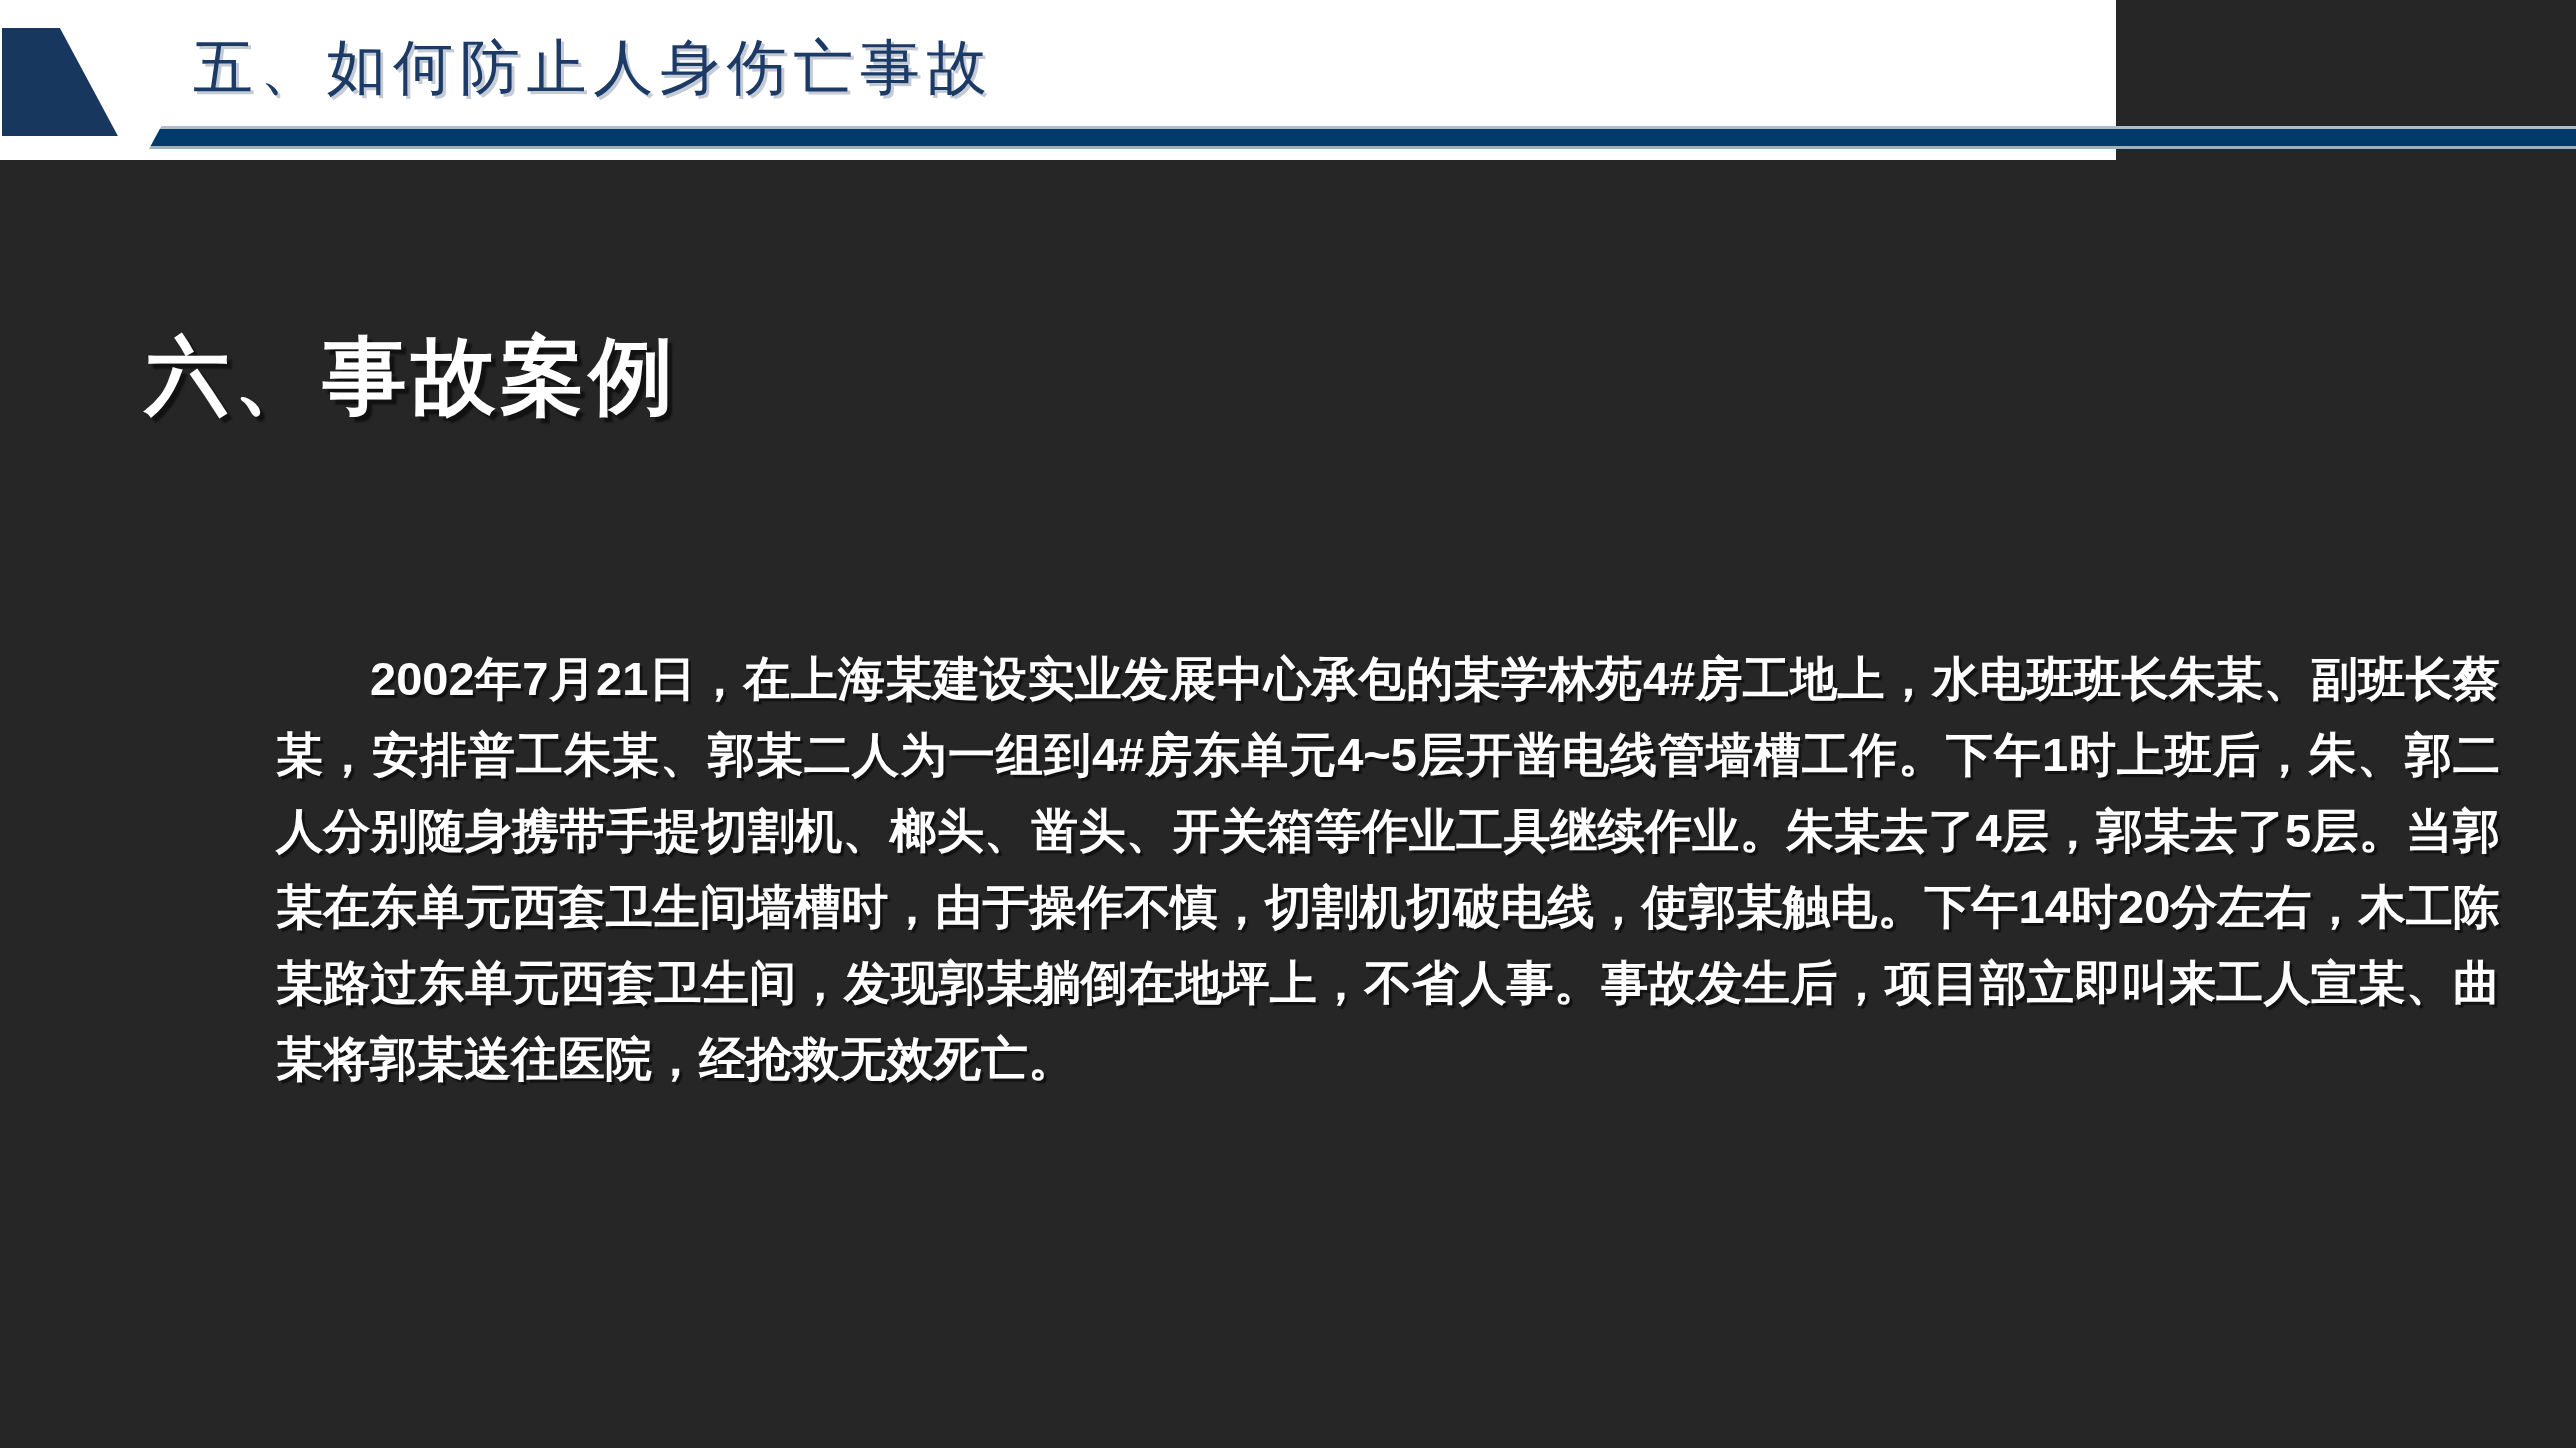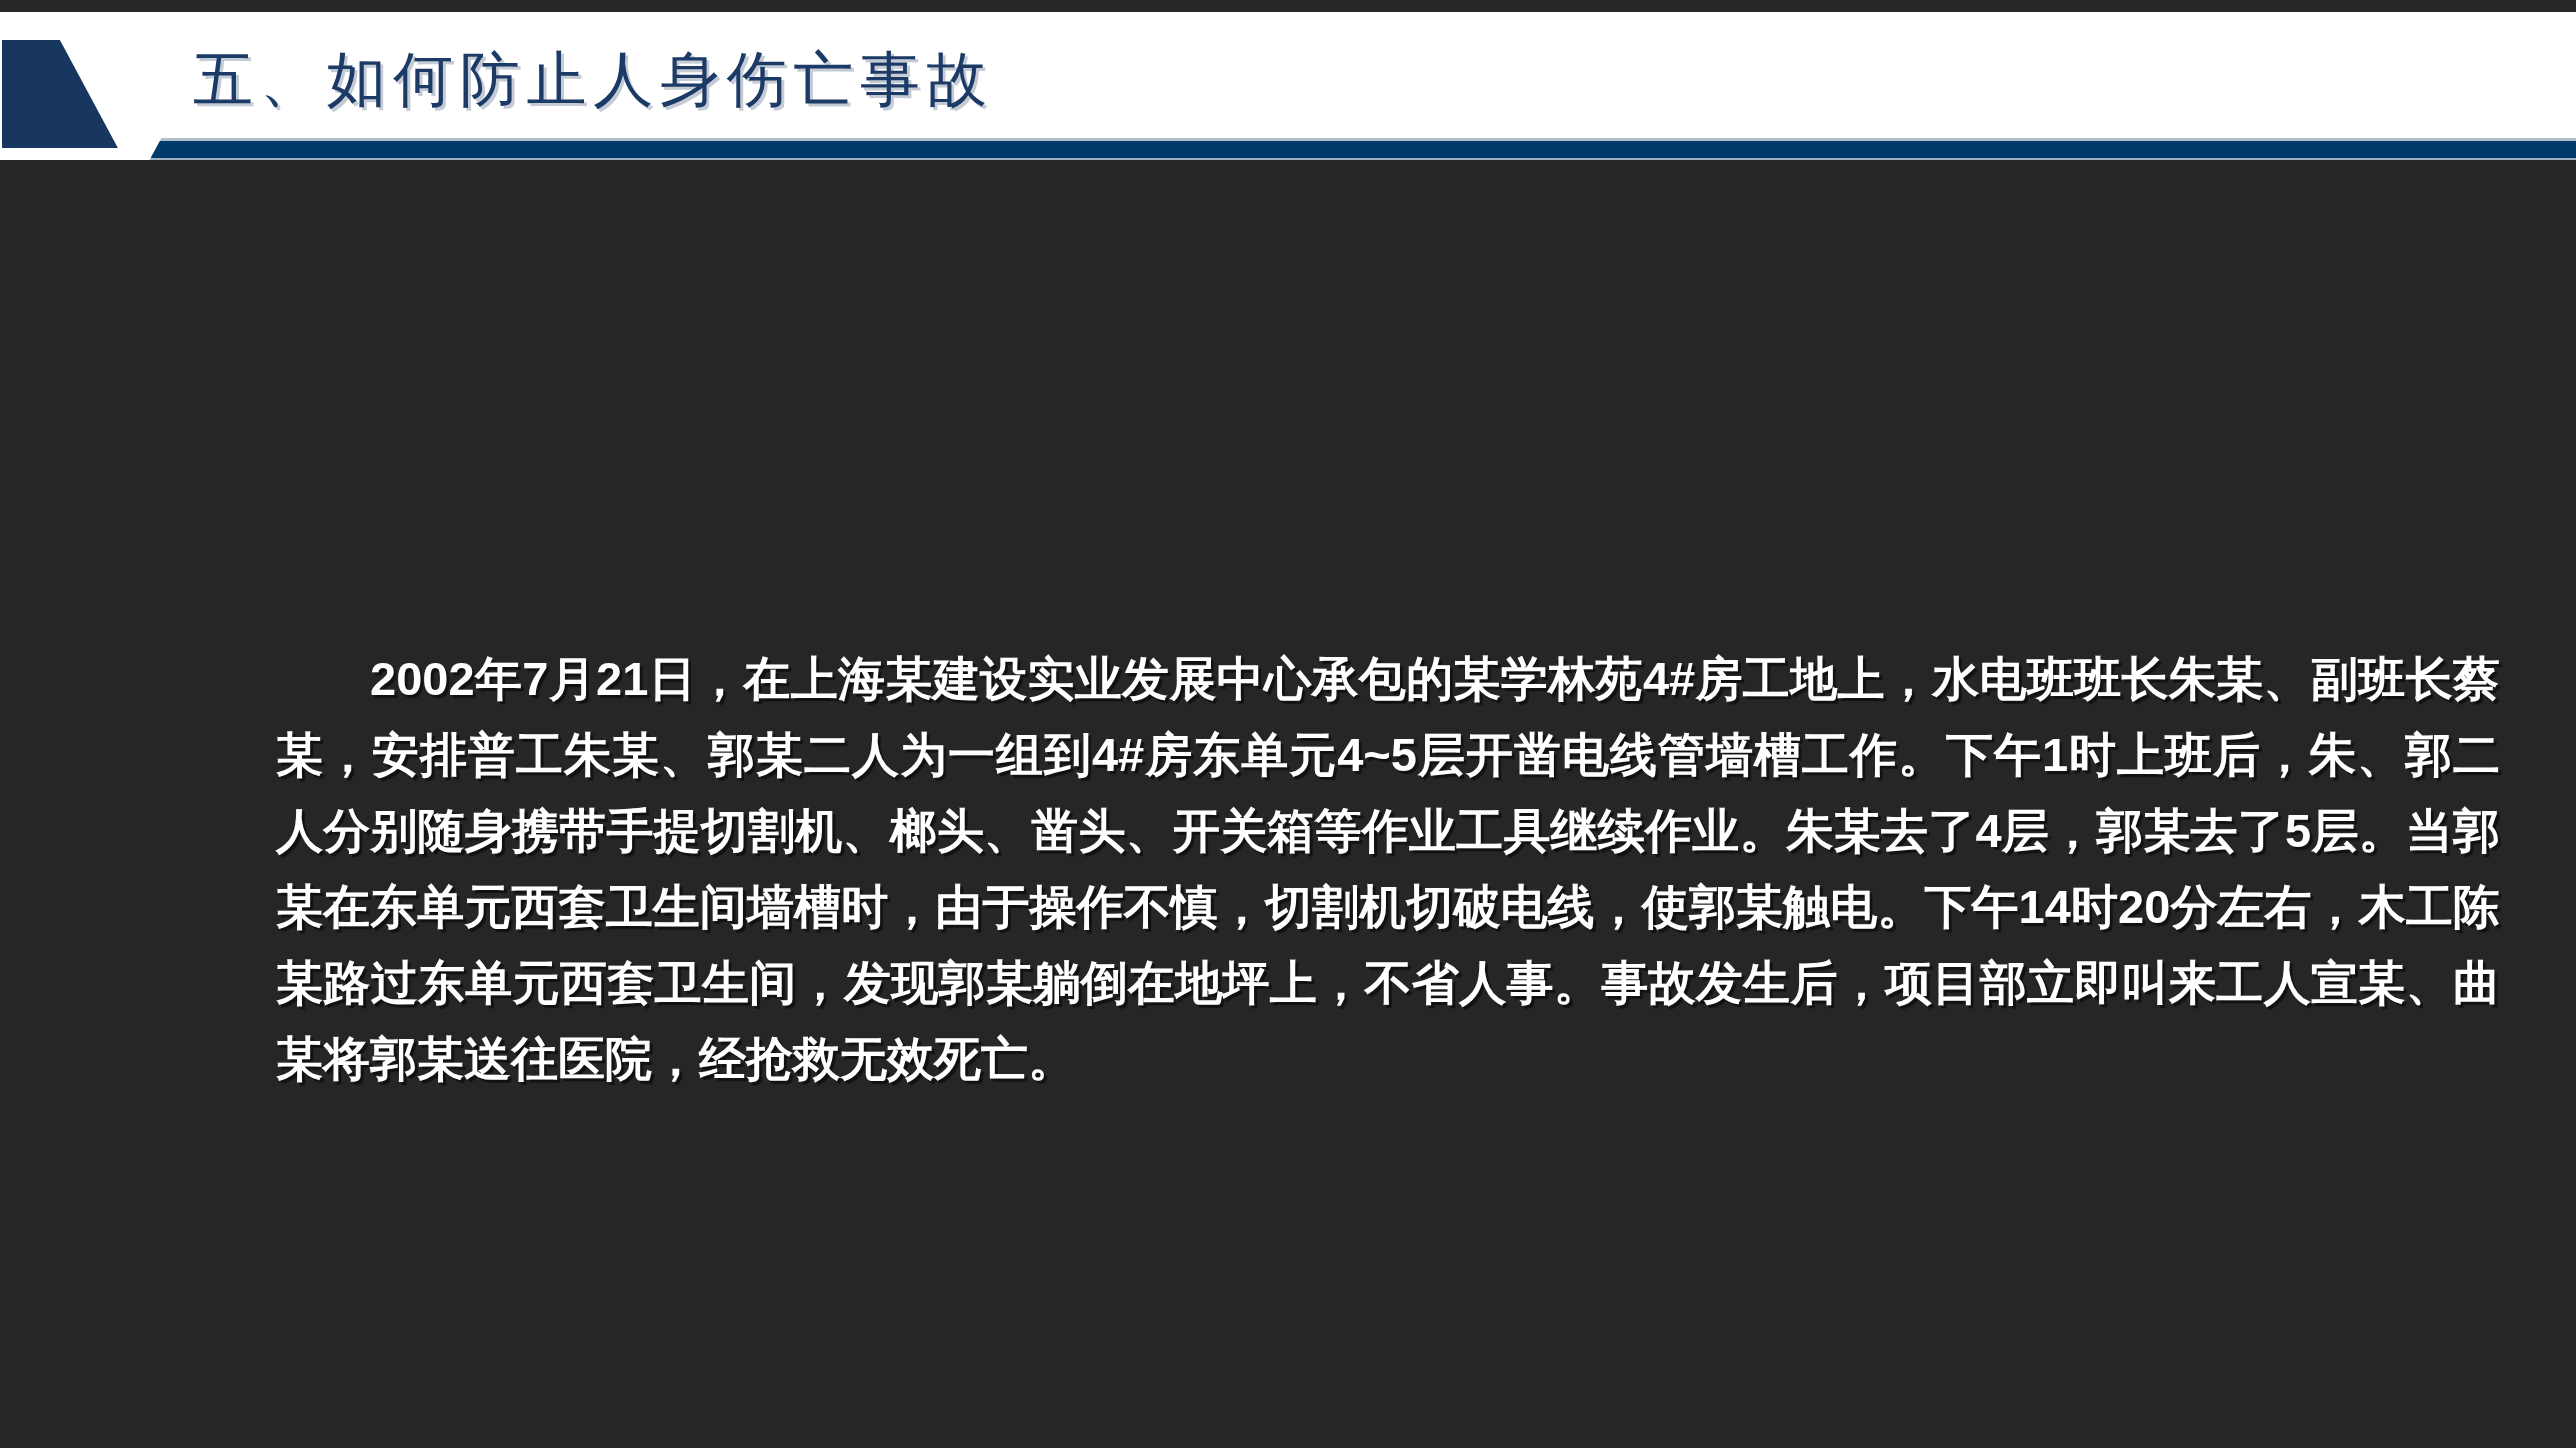--- a/index.html
+++ b/index.html
@@ -6,22 +6,22 @@
   body {
     width: 2576px; height: 1448px;
     position: relative;
     background: #262626;
     font-family: "Liberation Sans", "DejaVu Sans", sans-serif;
     overflow: hidden;
   }
 
   
   .header {
-    position: absolute; top: 12px; left: 0;
-    width: 2576px; height: 160px;
+    position: absolute; top: 0; left: 0;
+    width: 2116px; height: 160px;
     background: #ffffff;
   }
   .trapezoid {
     position: absolute; top: 28px; left: 1.9px;
     width: 116px; height: 108px;
     background: #17375E;
     clip-path: polygon(0 0, 50% 0, 100% 100%, 0 100%);
     filter: drop-shadow(4.8px 3.8px 0 rgba(150,160,175,0.55));
   }
   .header-title {
@@ -74,18 +74,19 @@
 </head>
 <body>
 
 <div class="header">
   <div class="trapezoid"></div>
   <div class="header-title">五、如何防止人身伤亡事故</div>
   <div class="header-bar"></div>
 </div>
 
 <div class="content">
+  <div class="main-heading">六、事故案例</div>
 
   <div class="body-text">
     <p>2002年7月21日，在上海某建设实业发展中心承包的某学林苑4#房工地上，水电班班长朱某、副班长蔡某，安排普工朱某、郭某二人为一组到4#房东单元4~5层开凿电线管墙槽工作。下午1时上班后，朱、郭二人分别随身携带手提切割机、榔头、凿头、开关箱等作业工具继续作业。朱某去了4层，郭某去了5层。当郭某在东单元西套卫生间墙槽时，由于操作不慎，切割机切破电线，使郭某触电。下午14时20分左右，木工陈某路过东单元西套卫生间，发现郭某躺倒在地坪上，不省人事。事故发生后，项目部立即叫来工人宣某、曲某将郭某送往医院，经抢救无效死亡。</p>
   </div>
 </div>
 
 
 </body></html>

